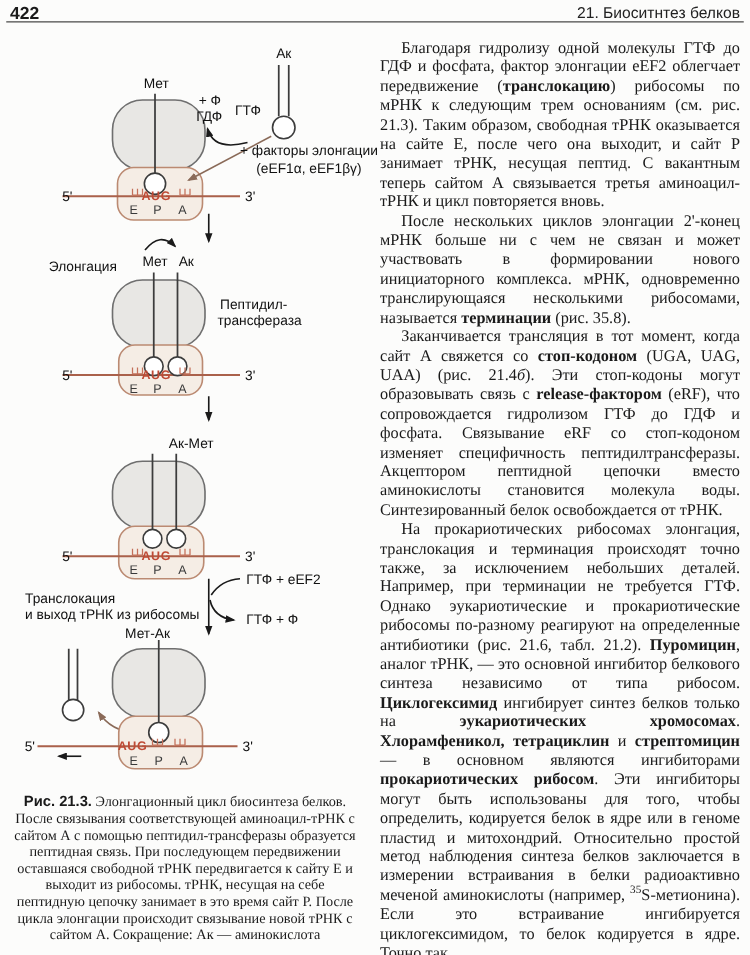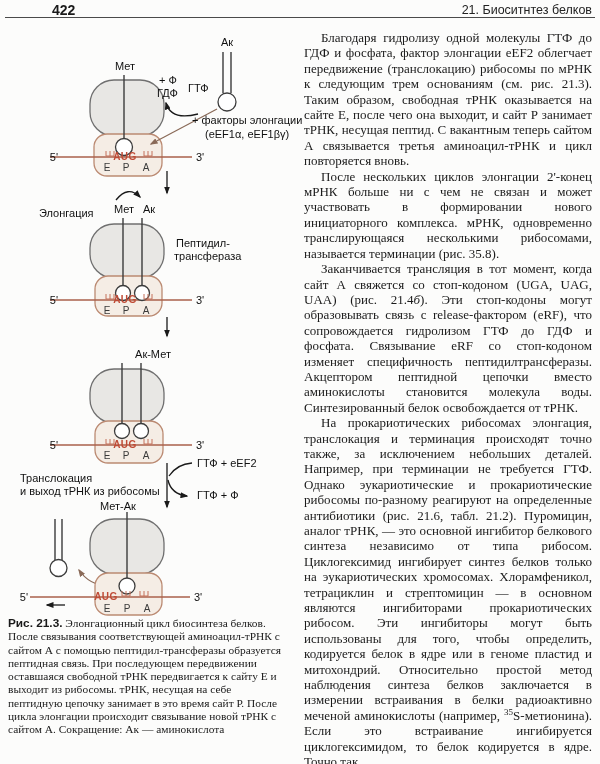--- a/index.html
+++ b/index.html
@@ -1,32 +1,32 @@
 <!DOCTYPE html>
 <html lang="ru"><head>
 <meta charset="utf-8">
 <style>
   html,body{margin:0;padding:0;background:#888;}
   .page{position:relative;width:600px;height:764px;background:#fcfcfb;overflow:hidden;
         font-family:"Liberation Serif",serif;color:#1a1a1a;}
   
-  .hdr-num{position:absolute;left:8px;top:2px;font:bold 14px "Liberation Sans",sans-serif;margin-left:44px;}
+  .hdr-num{position:absolute;left:8px;top:2px;font:bold 14px "Liberation Sans",sans-serif;}
   .hdr-title{position:absolute;right:8px;top:3px;font:12.5px "Liberation Sans",sans-serif;color:#222;text-align:right;}
   .hdr-rule{position:absolute;left:5px;right:5px;top:17px;border-top:1.6px solid #4a4a4a;}
   
   .fig-wrap{position:absolute;left:0;top:30px;width:300px;height:596px;margin-left:12px;}
-  .caption{position:absolute;left:8px;top:616px;width:280px;
-           font:11.4px/13.3px "Liberation Serif",serif;text-align:left;}
+  .caption{position:absolute;left:8px;top:634px;width:280px;
+           font:11.4px/13.3px "Liberation Serif",serif;text-align:center;}
   .caption .cap-label{font:bold 11.8px "Liberation Sans",sans-serif;}
   .col-right{position:absolute;left:304px;top:30px;width:288px;}
   .body-p{margin:0;text-indent:17px;text-align:justify;
           font:13px/15.4px "Liberation Serif",serif;}
   .section-heading{margin:11px 0 9px;font:bold 13.5px/16.5px "Liberation Sans",sans-serif;}
   sup{font-size:9px;line-height:0;}
-  b{font-weight:normal;}
+  b{font-weight:bold;}
   
   .lg{fill:#e8e7e4;stroke:#6f6f6f;stroke-width:1.3;}
   .sm{fill:#f5ede5;stroke:#bb8a72;stroke-width:1.3;}
   .trna{stroke:#3c3c3c;stroke-width:1.4;fill:none;}
   .loop{fill:#ffffff;stroke:#3c3c3c;stroke-width:1.3;}
   .mrna{stroke:#aa614b;stroke-width:1.7;fill:none;}
   .comb{stroke:#c4705a;stroke-width:1;fill:none;}
   .arr{stroke:#1a1a1a;stroke-width:1.3;fill:none;}
   .arrb{stroke:#8a6a58;stroke-width:1.2;fill:none;}
   .flab{font:11px "Liberation Sans",sans-serif;fill:#111;}

